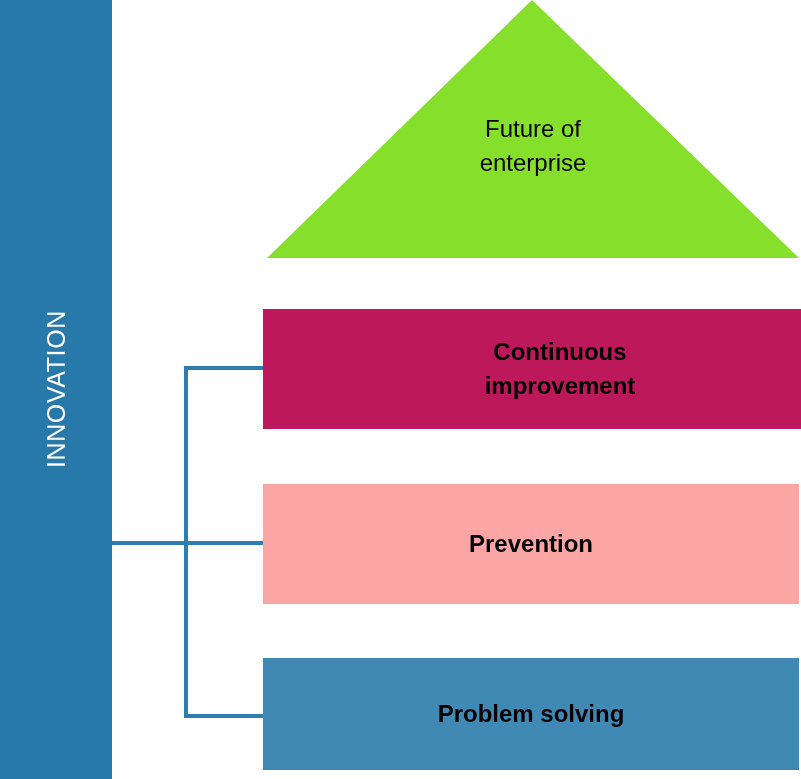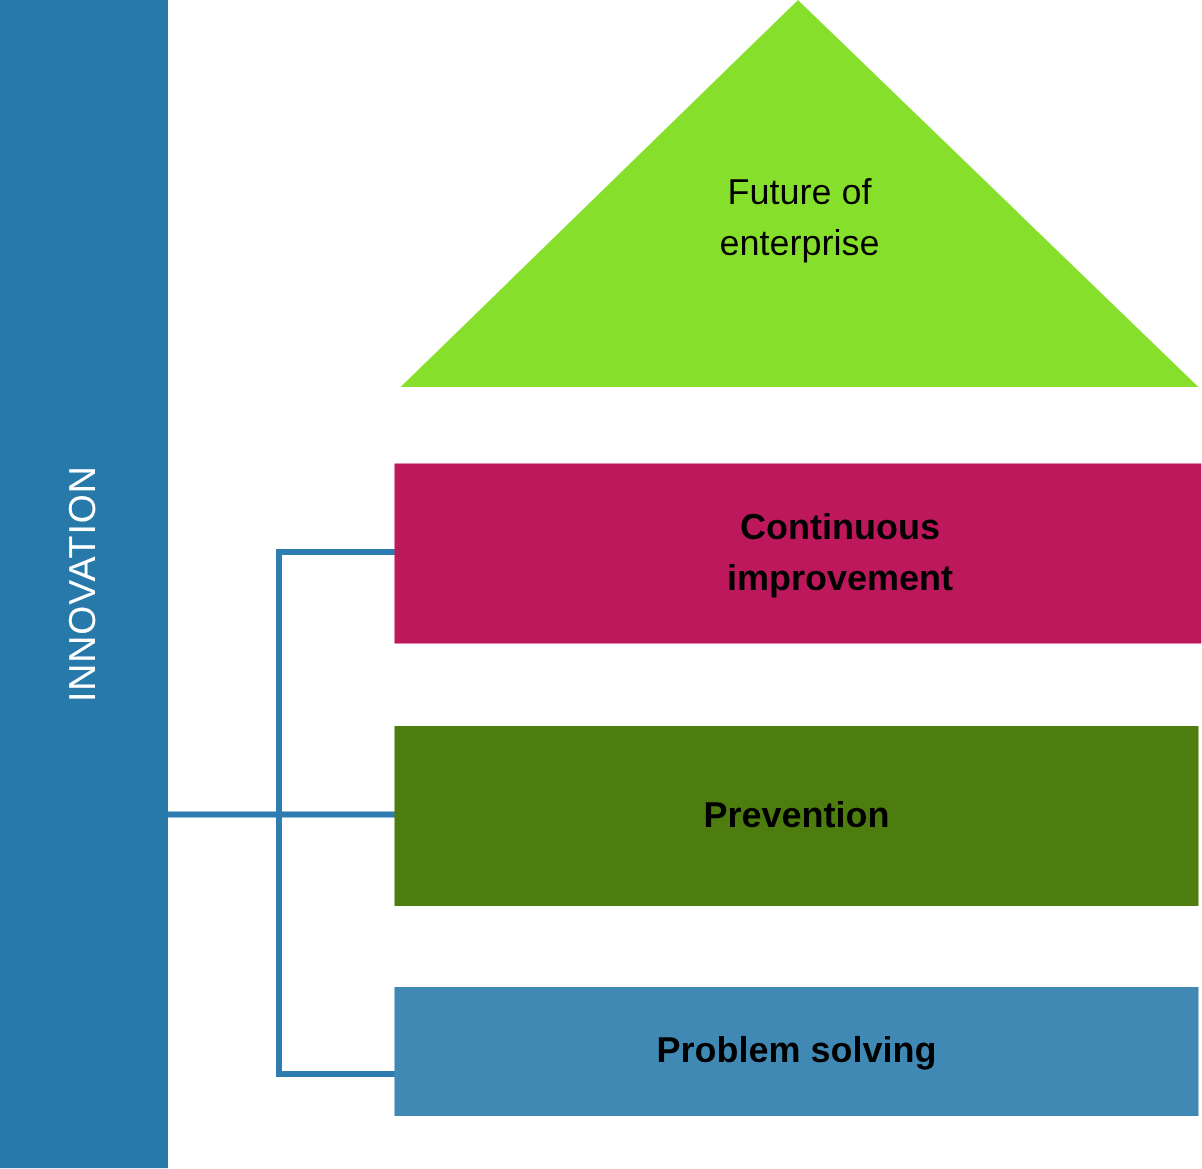--- a/index.html
+++ b/index.html
@@ -102,22 +102,22 @@
     text-align: center;
   }
   .tier-label {
     font-size: 24px;
     font-weight: bold;
     color: #000000;
     line-height: 1.42;
     white-space: pre-line;
   }
   .tier-1 { top: 309px; height: 120px; background: #be185d; padding-left: 29px; }
-  .tier-2 { top: 484px; height: 120px; background: #4d7c0f; }
-  .tier-3 { top: 658px; height: 86px; background: #4189B5; }
+  .tier-2 { top: 484px; height: 120px; background: #fca5a5; }
+  .tier-3 { top: 658px; height: 112px; background: #4189B5; }
 </style>
 </head>
 <body>
 
 <div id="diagram-root">
 
   <div class="side-banner">
     <div class="side-banner-label">INNOVATION</div>
   </div>
 

